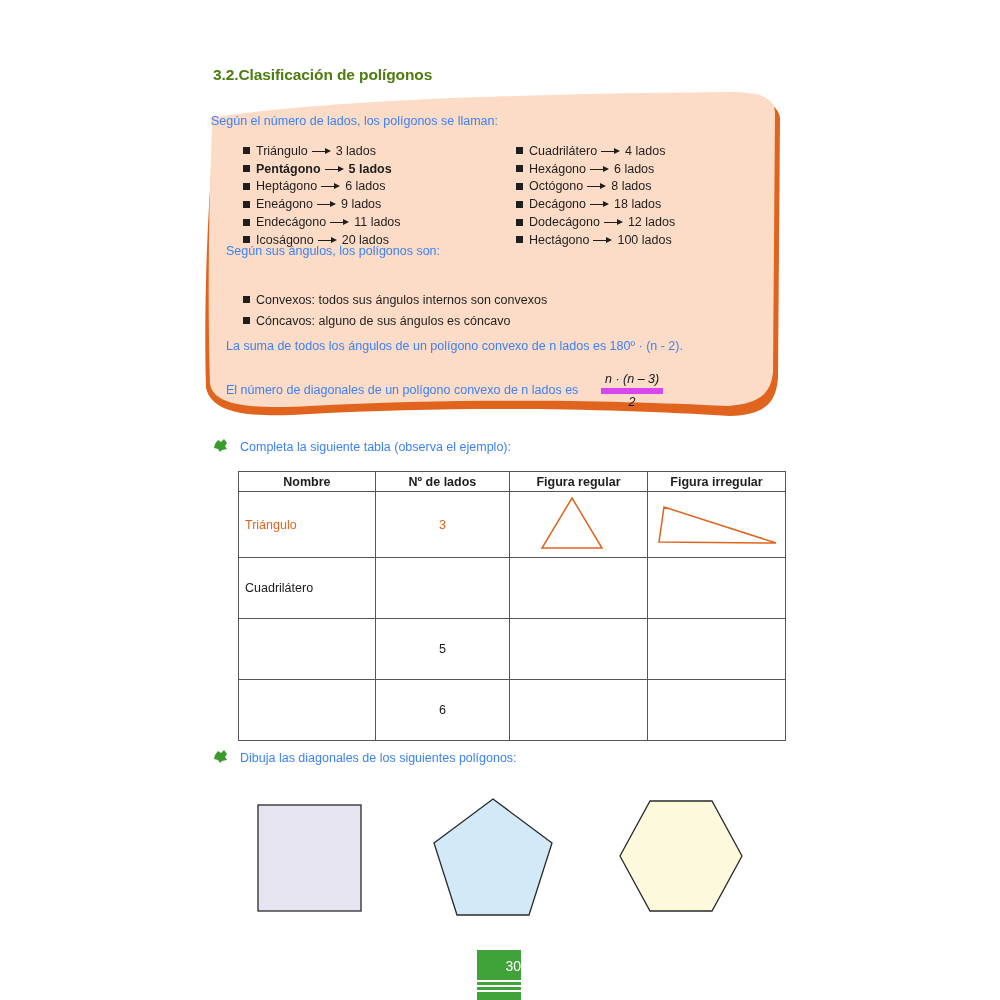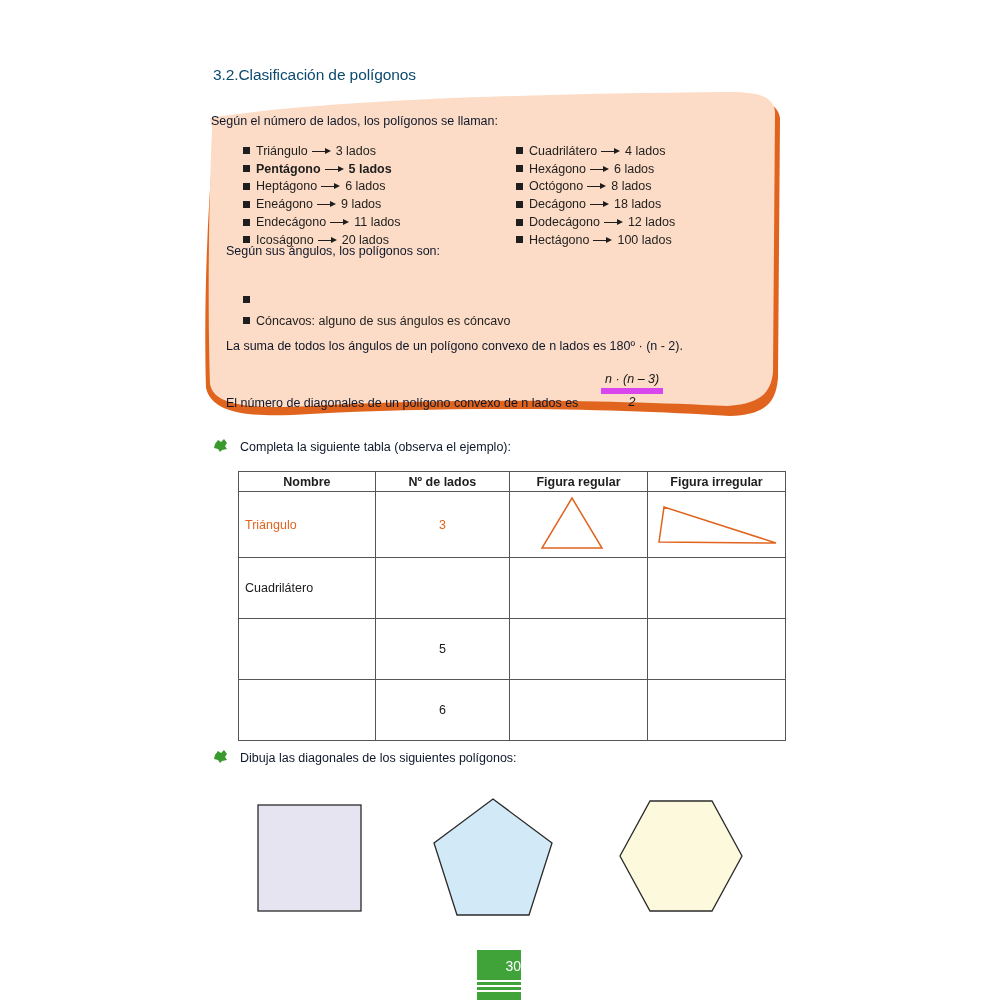--- a/index.html
+++ b/index.html
@@ -1,23 +1,23 @@
 <!DOCTYPE html>
 <html><head>
 <meta charset="utf-8">
 <style>
   html, body { margin: 0; padding: 0; }
   body {
     width: 1000px; height: 1000px; background: #ffffff; position: relative;
     font-family: "Liberation Sans", sans-serif; color: #1a1a1a; overflow: hidden;
   }
   .abs { position: absolute; }
-  .title { left: 213px; top: 66px; font-size: 15.5px; font-weight: normal; color: #0c4a6e; letter-spacing: -0.1px; }
+  .title { left: 213px; top: 66px; font-size: 15.5px; font-weight: bold; color: #4d7c0f; letter-spacing: -0.1px; }
   .boxsvg { left: 190px; top: 88px; width: 600px; height: 340px; }
-  .txt { font-size: 12.5px; color: #0f172a; white-space: nowrap; }
+  .txt { font-size: 12.5px; color: #3b82f6; white-space: nowrap; }
   .li { font-size: 12.5px; color: #1e1e1e; white-space: nowrap; display: flex; align-items: center; }
   .bullet { display: inline-block; width: 7px; height: 7px; background: #1e1e1e; margin-right: 6px; }
   .arrow { display: inline-block; margin: 0 4px; position: relative; width: 20px; height: 8px; }
   .arrow::before { content: ""; position: absolute; left: 0; top: 4px; width: 15px; height: 1px; background: #1e1e1e; }
   .arrow::after { content: ""; position: absolute; left: 13px; top: 1px; border-left: 6px solid #1e1e1e; border-top: 3.5px solid transparent; border-bottom: 3.5px solid transparent; }
   .frac { display: inline-flex; flex-direction: column; align-items: center; font-style: italic; font-size: 12.5px; }
   .frac .num { padding: 0 4px 2px 4px; border-bottom: 6px solid #d946ef; }
   .frac .den { padding-top: 1px; }
   .leaf { width: 16px; height: 14px; }
   table.grid { border-collapse: collapse; position: absolute; left: 238px; top: 471px; width: 548px; }
@@ -119,30 +119,31 @@
       <span class="arrow"></span>
       <span>100 lados</span>
     </div>
 </div>
 
 <div class="abs txt" style="left:226px; top:244px;">Según sus ángulos, los polígonos son:</div>
 
 <div class="abs" style="left:243px; top:289px;">
   <div class="li" style="height:21px;">
       <span class="bullet"></span>
+      <span>Convexos: todos sus ángulos internos son convexos</span>
     </div>
   <div class="li" style="height:21px;">
       <span class="bullet"></span>
       <span>Cóncavos: alguno de sus ángulos es cóncavo</span>
     </div>
 </div>
 
 <div class="abs txt" style="left:226px; top:339px;">La suma de todos los ángulos de un polígono convexo de n lados es 180º · (n - 2).</div>
 
-<div class="abs txt" style="left:226px; top:396px;">El número de diagonales de un polígono convexo de n lados es</div>
+<div class="abs txt" style="left:226px; top:383px;">El número de diagonales de un polígono convexo de n lados es</div>
 <div class="abs frac" style="left:601px; top:372px;">
   <span class="num">n · (n – 3)</span>
   <span class="den">2</span>
 </div>
 
 <svg class="abs leaf" style="left:213px; top:438px;" viewBox="0 0 16 14">
   <path d="M2,6 L5,2 L8,4 L11,1 L14,5 L12,8 L14,11 L9,12 L7,14 L5,11 L1,10 Z" fill="#3a9a2e"></path>
 </svg>
 <div class="abs txt" style="left:240px; top:440px;">Completa la siguiente tabla (observa el ejemplo):</div>
 

